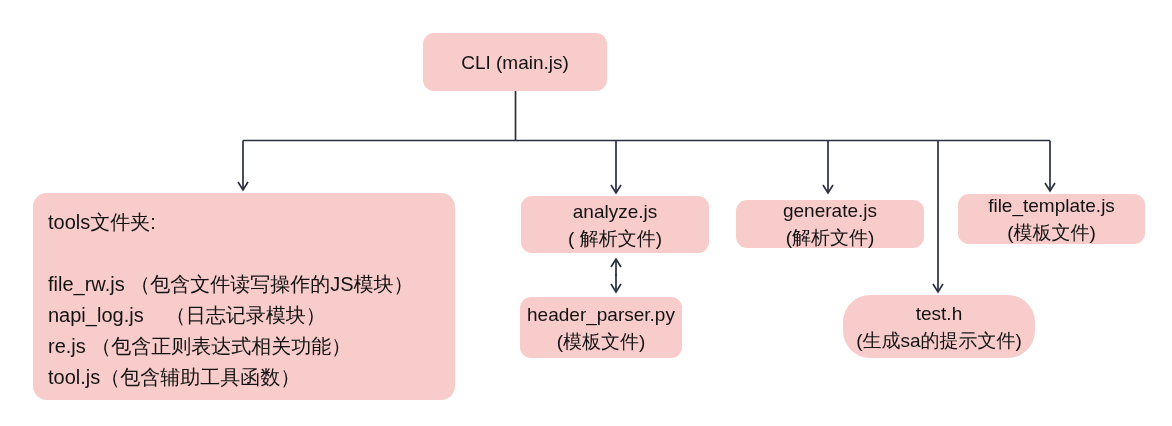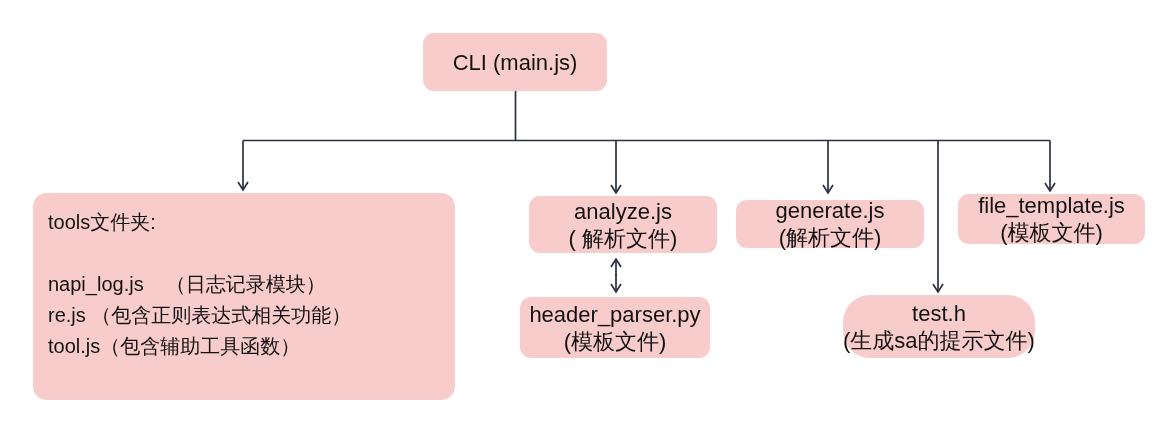--- a/index.html
+++ b/index.html
@@ -23,40 +23,40 @@
   .node{
     position:absolute;
     background:var(--box-fill);
     border-radius:11px;
     box-sizing:border-box;
   }
   .node.center{
     display:flex;flex-direction:column;
     align-items:center;justify-content:center;
     text-align:center;
-    font-size:22px;line-height:27px;
+    font-size:19px;line-height:27px;
   }
   .node-cli{
     left:423px;top:33px;width:184px;height:58px;
     font-size:20px;
   }
   .node-tools{
     left:33px;top:193px;width:422px;height:207px;
     border-radius:14px;
     padding:14px 0 0 15px;
     font-size:20px;line-height:31px;
     text-align:left;
   }
   .tools-title{margin:0 12px 31px 0;white-space:pre;}
   .tools-line{white-space:pre;}
-  .node-analyze{left:521px;top:196px;width:188px;height:57px;margin-left:8px;}
+  .node-analyze{left:521px;top:196px;width:188px;height:57px;}
   .node-generate{left:736px;top:200px;width:188px;height:48px;}
   .node-file-template{left:958px;top:194px;width:187px;height:50px;}
   .node-test-h{left:843px;top:295px;width:192px;height:63px;font-size:20px;line-height:28px;border-radius:27px;}
-  .node-header-parser{left:520px;top:297px;width:190px;height:61px;font-size:20px;line-height:28px;}
+  .node-header-parser{left:520px;top:297px;width:162px;height:61px;font-size:20px;line-height:28px;}
 </style>
 </head>
 <body>
 
 <div class="canvas">
 
   <svg class="connector-layer" width="1172" height="426" viewBox="0 0 1172 426" xmlns="http://www.w3.org/2000/svg">
     <defs>
       <marker id="arrowV" viewBox="0 0 12 12" refX="10" refY="6" markerWidth="12" markerHeight="12" orient="auto" markerUnits="userSpaceOnUse">
         <path d="M2 1 L10 6 L2 11" fill="none" style="stroke:var(--line-color)" stroke-width="1.7"></path>
@@ -74,20 +74,21 @@
       <path d="M616 274 L616 292" marker-end="url(#arrowV)"></path>
     </g>
   </svg>
 
   <div class="node node-cli center">
     <span>CLI (main.js)</span>
   </div>
 
   <div class="node node-tools">
     <div class="tools-title">tools文件夹:</div>
+    <div class="tools-line">file_rw.js （包含文件读写操作的JS模块）</div>
     <div class="tools-line">napi_log.js    （日志记录模块）</div>
     <div class="tools-line">re.js （包含正则表达式相关功能）</div>
     <div class="tools-line">tool.js（包含辅助工具函数）</div>
   </div>
 
   <div class="node node-analyze center">
     <span>analyze.js</span>
     <span>( 解析文件)</span>
   </div>
 

